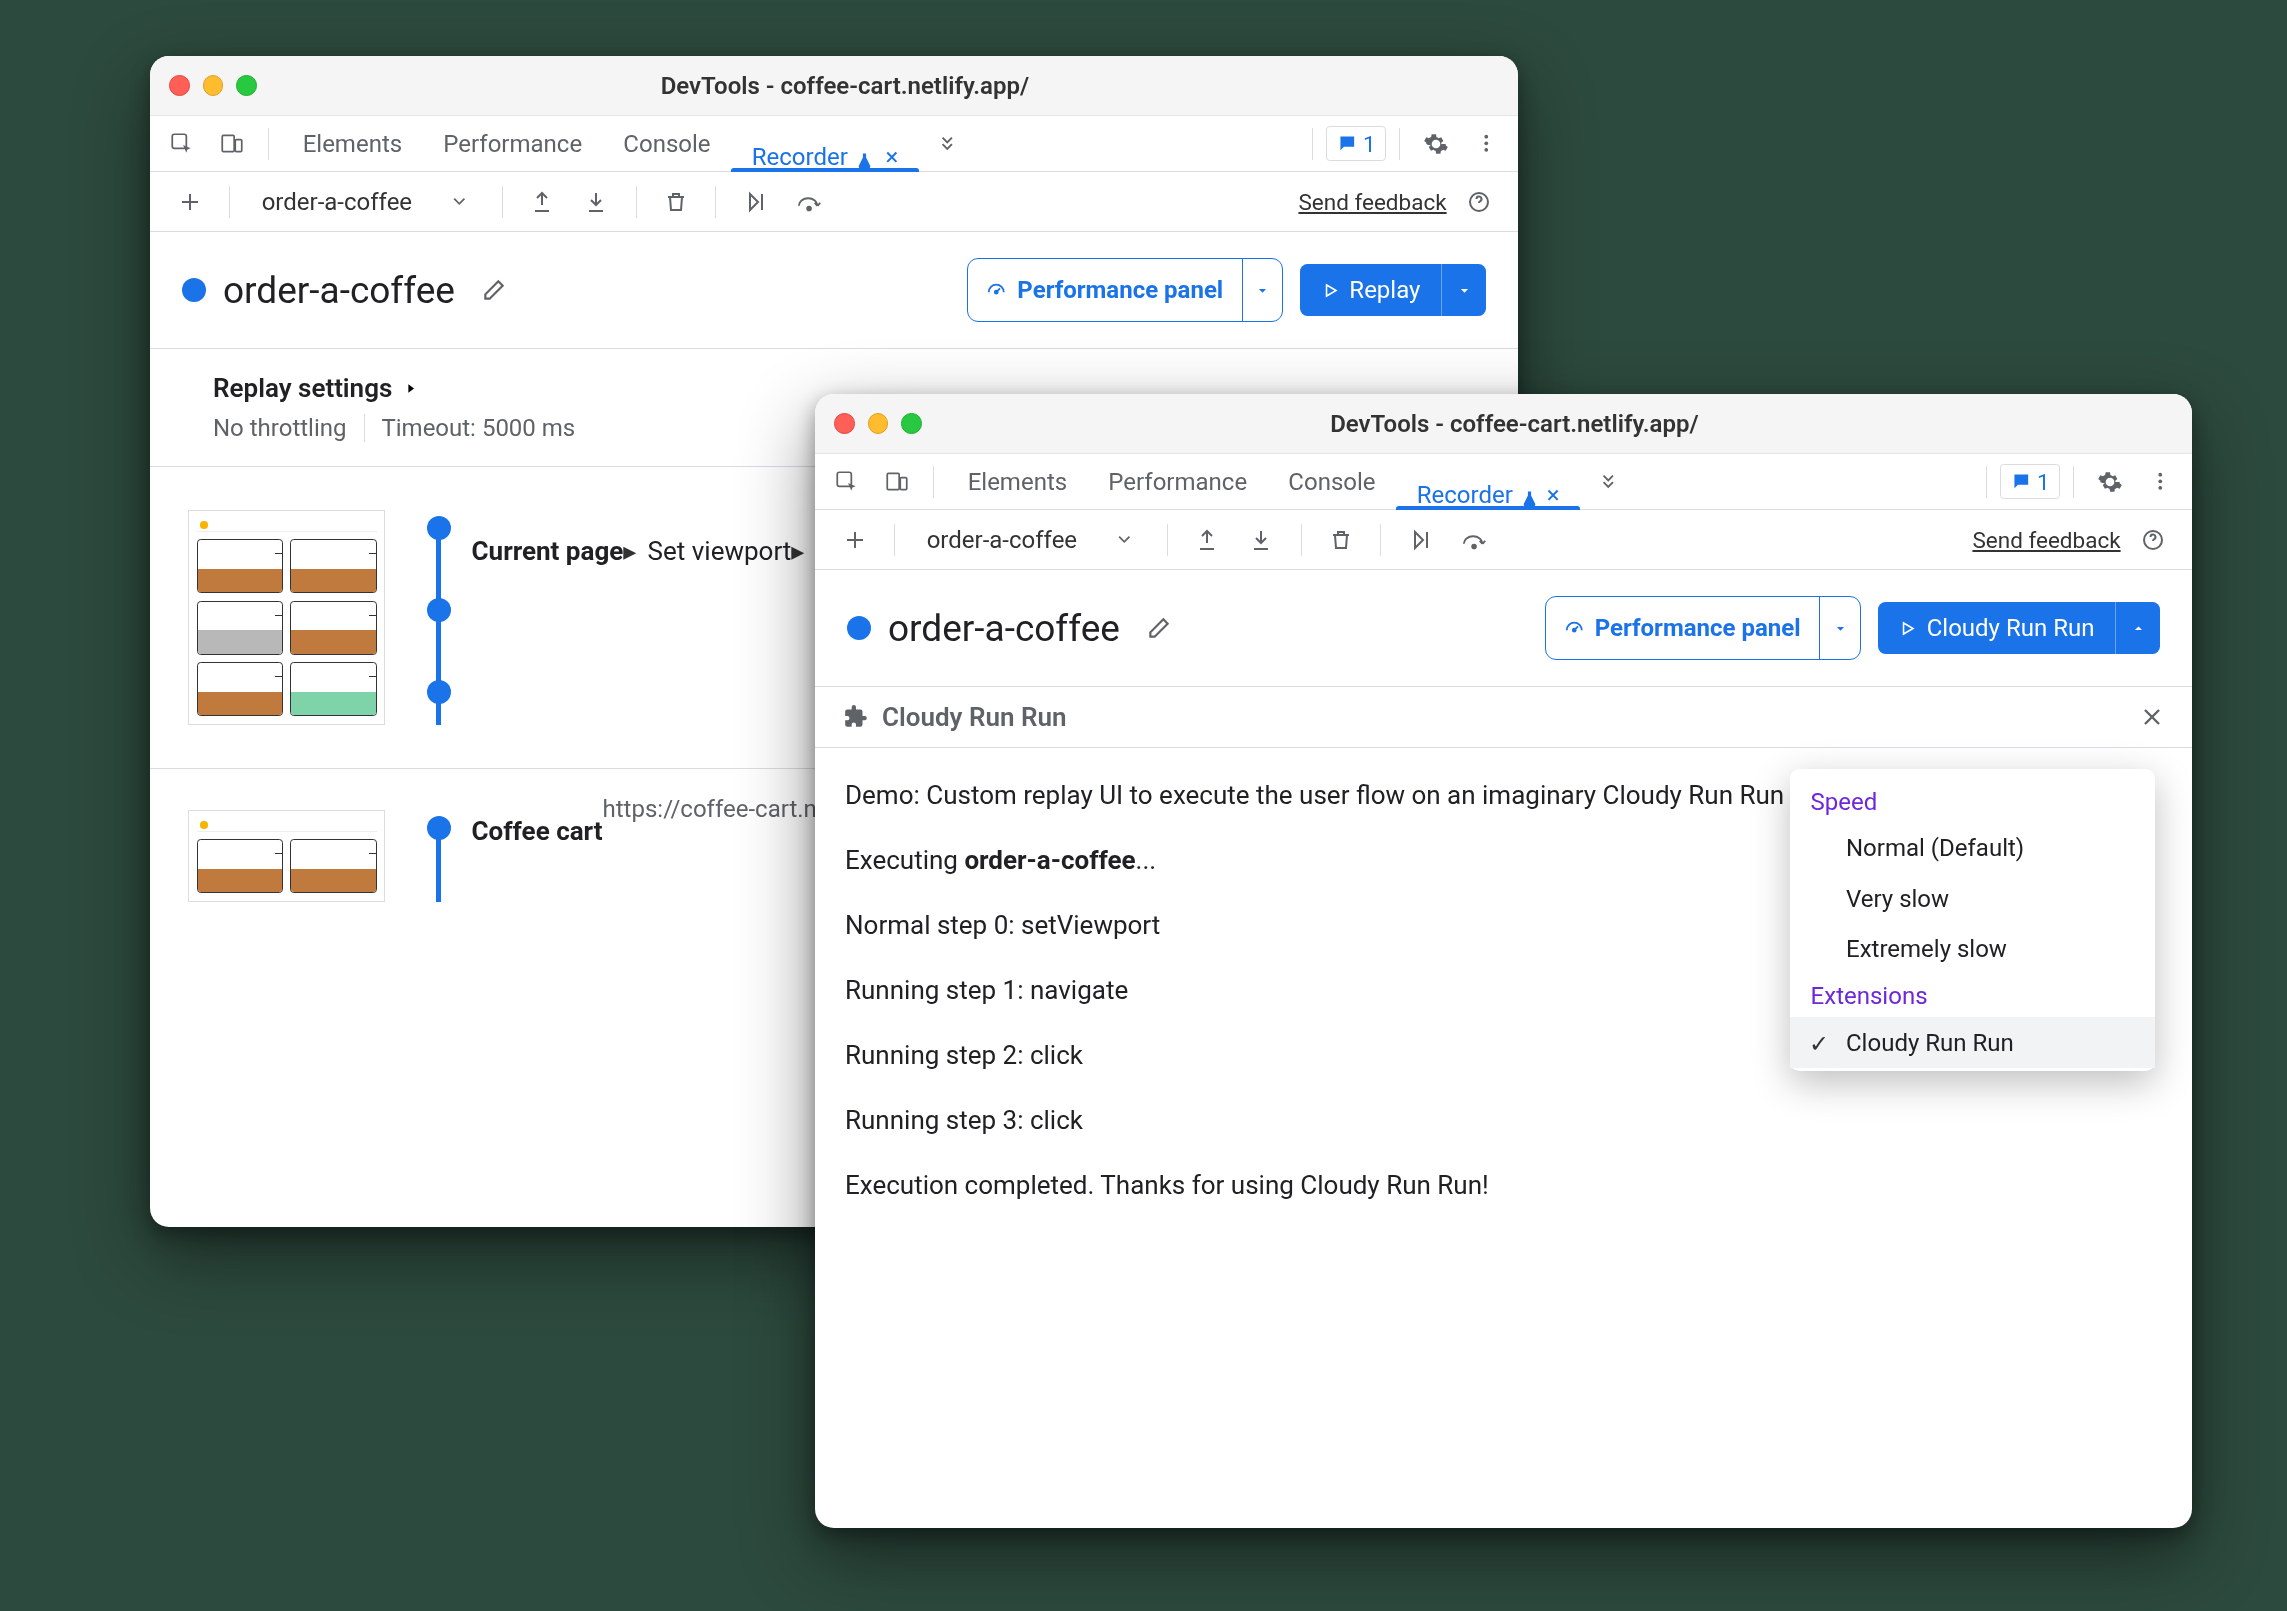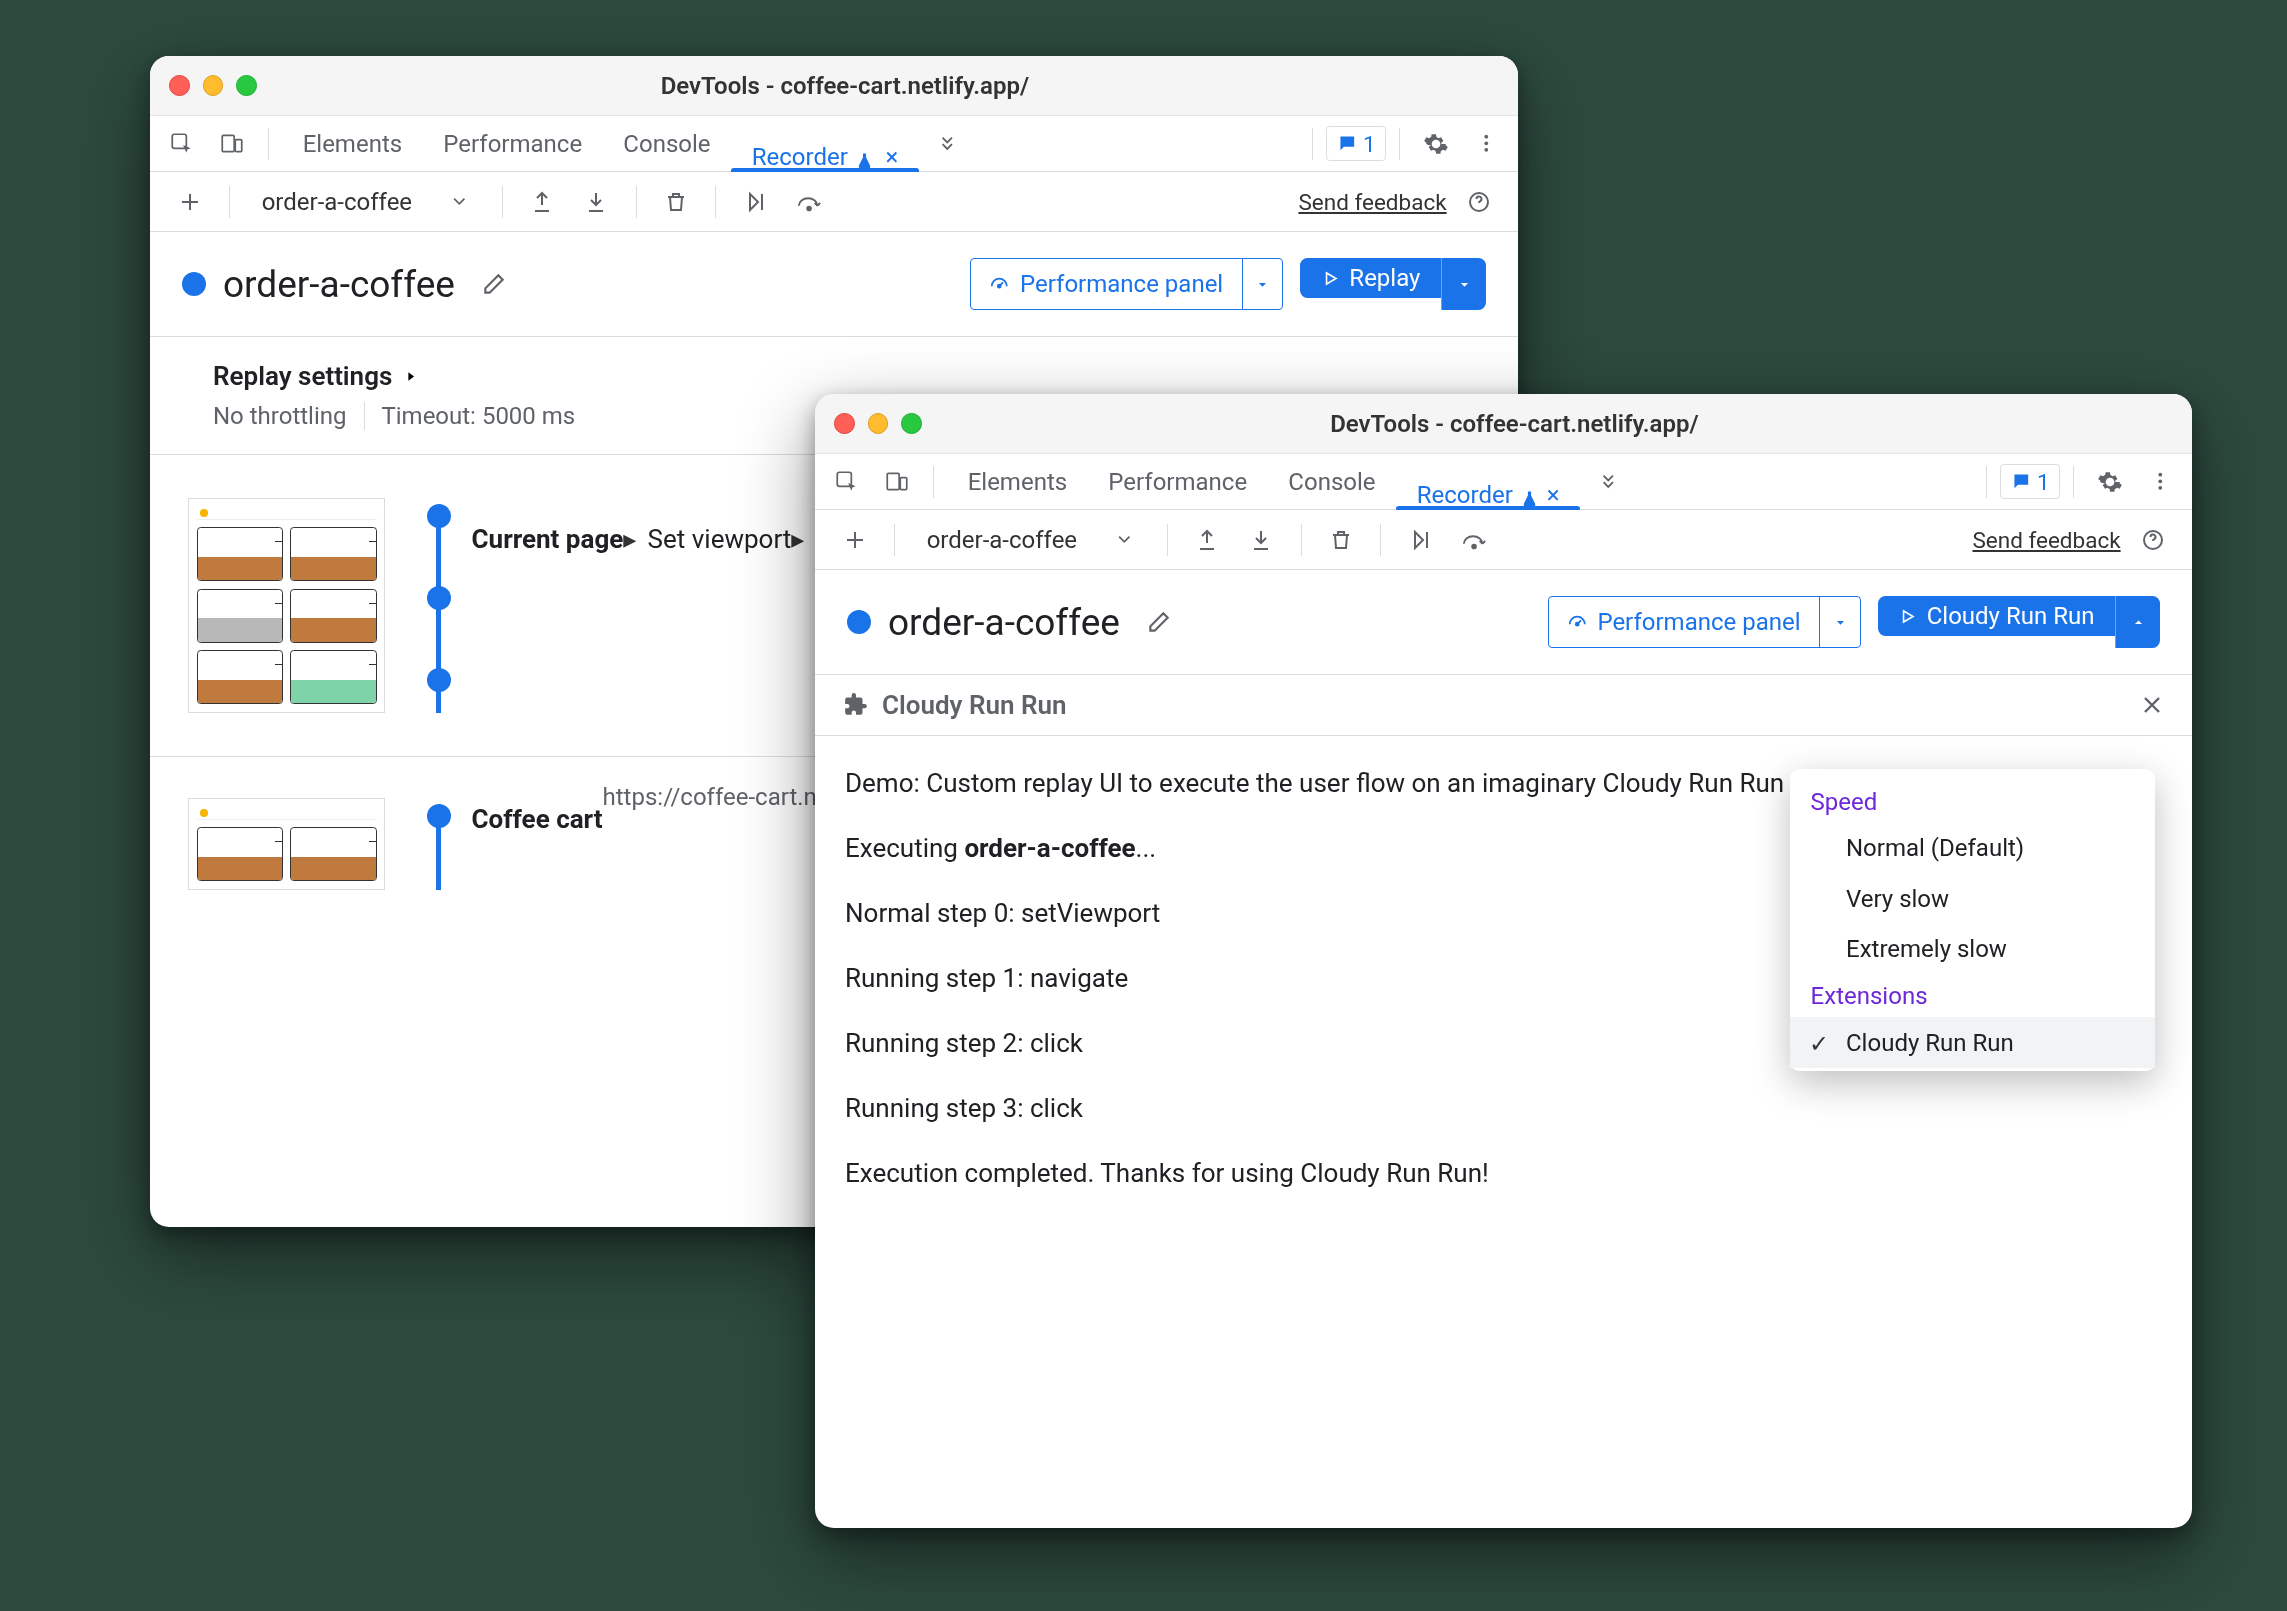--- a/index.html
+++ b/index.html
@@ -38,25 +38,25 @@
 
   .toolbar{height:60px;display:flex;align-items:center;padding:0 17px;gap:9.4px;border-bottom:0.9px solid var(--border);}
   .select{display:flex;align-items:center;height:41px;padding:0 15px;font-size:24px;color:#333;}
   .chev{margin-left:37px;color:#5f6368}
   .spacer{flex:1}
   .link-u{text-decoration:underline;color:#333;font-size:22.5px}
 
   .header{padding:26px 32px;display:flex;align-items:center;border-bottom:0.9px solid var(--border);gap:17px;}
   .rec-dot{width:24px;height:24px;background:#1a73e8;border-radius:50%;}
   .rec-name{font-size:37px;font-weight:400;}
-  .pill{display:flex;align-items:center;height:52px;border-radius:4px;gap:9.4px;font-size:24px;}
+  .pill{display:flex;align-items:center;height:64px;border-radius:11px;gap:9.4px;font-size:24px;font-weight:bold;}
   .pill.outline{border:1.9px solid #1a73e8;color:#1a73e8;background:#fff;padding:0 17px;}
   .pill.outline .drop{border-left:1.9px solid #1a73e8;padding:0 11.2px;height:100%;display:flex;align-items:center;margin-left:9.4px;margin-right:-17px;border-radius:0 7.5px 7.5px 0;}
   .split{display:flex;}
-  .btn-primary{display:flex;align-items:center;height:40px;background:#1a73e8;color:#fff;padding:0 20.6px;font-size:24px;gap:9.4px;border-radius:7.5px 0 0 7.5px;}
+  .btn-primary{display:flex;align-items:center;height:52px;background:#1a73e8;color:#fff;padding:0 20.6px;font-size:24px;gap:9.4px;border-radius:7.5px 0 0 7.5px;}
   .btn-drop{width:45px;height:52px;background:#1a73e8;color:#fff;display:flex;align-items:center;justify-content:center;border-left:0.9px solid rgba(255,255,255,.35);border-radius:0 7.5px 7.5px 0;}
 
   .section{padding:24px 63px;}
   .section.bb{border-bottom:0.9px solid var(--border);}
   .sect-title{font-weight:600;font-size:26px;display:flex;align-items:center;gap:9.4px;}
   .sub{color:#5f6368;font-size:24px;margin-top:11.2px;display:flex;align-items:center;gap:17px;}
   .vd2{width:0.9px;height:28px;background:#dadce0}
 
   .steps{display:flex;padding:19px 0 19px 19px;}
   .thumb{width:197px;background:#fff;border:0.9px solid #dadce0;margin-right:20.6px;padding:7.5px;}

